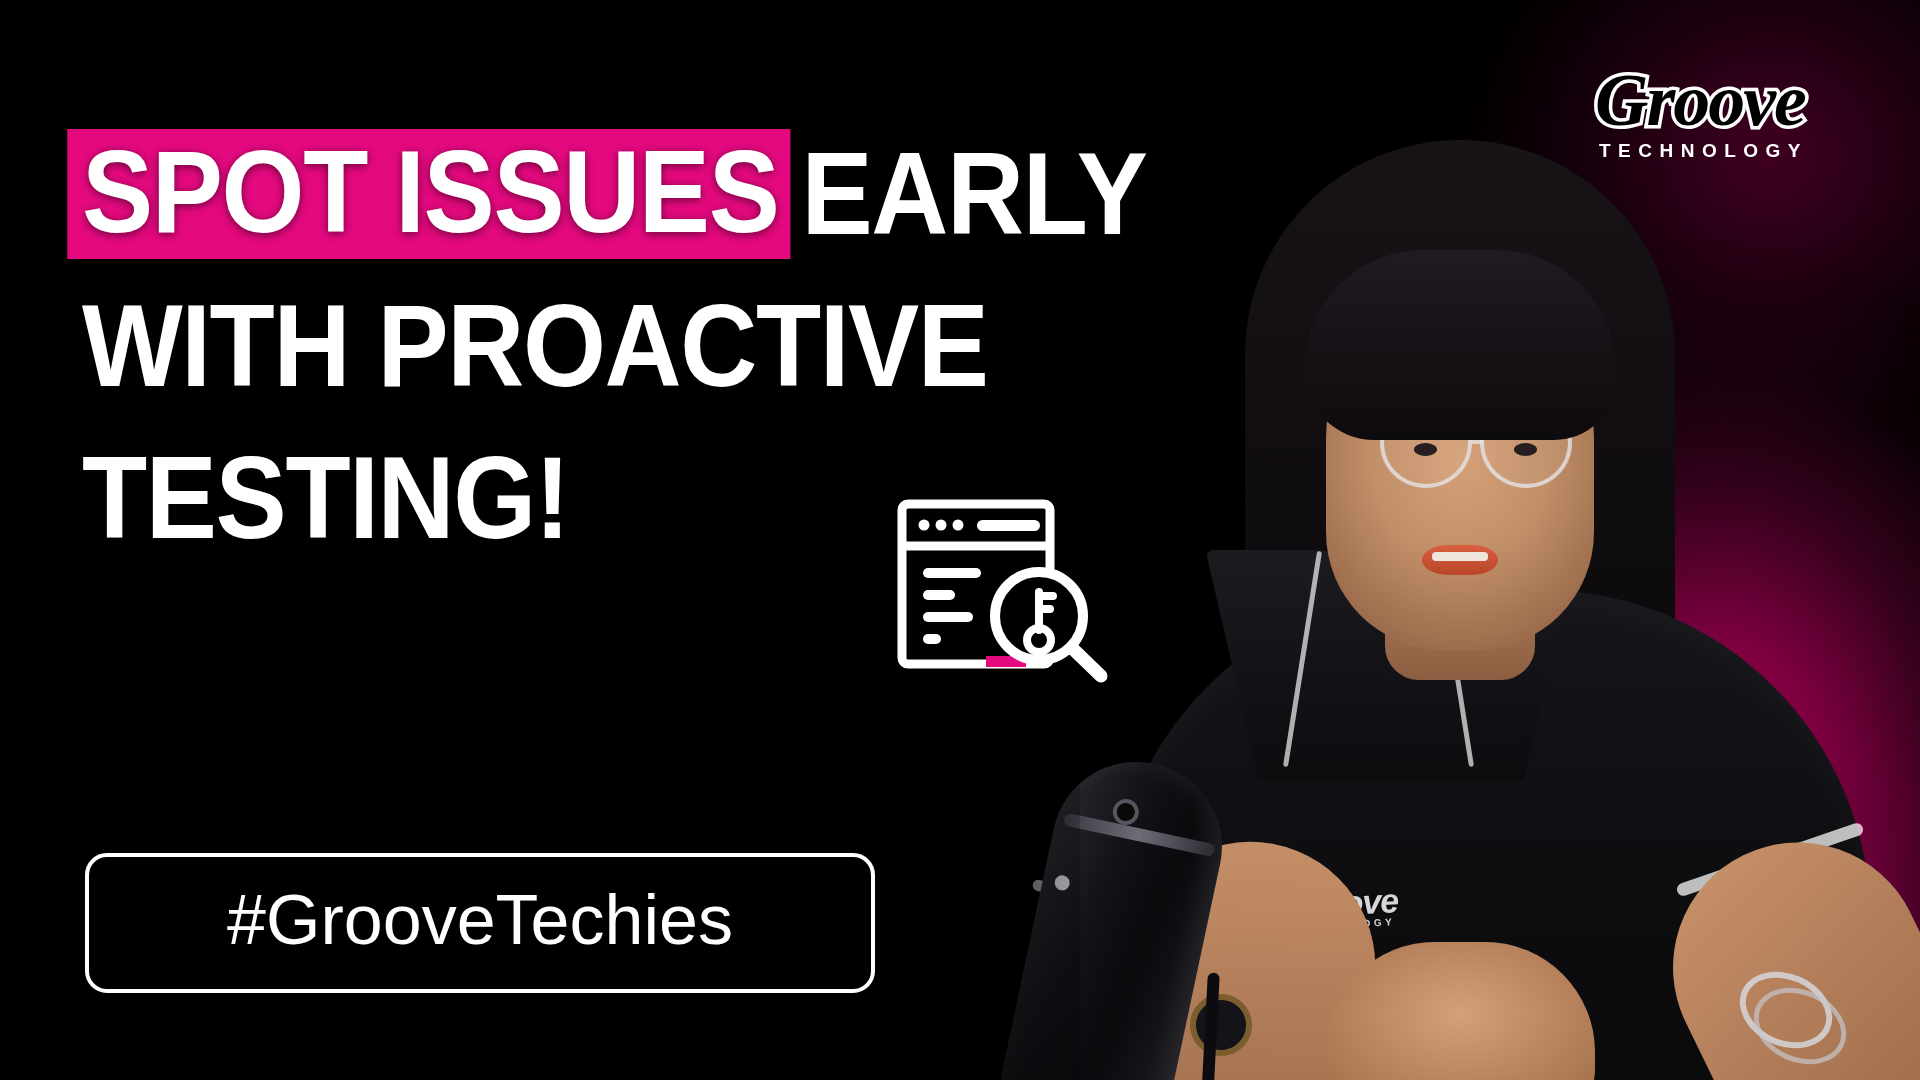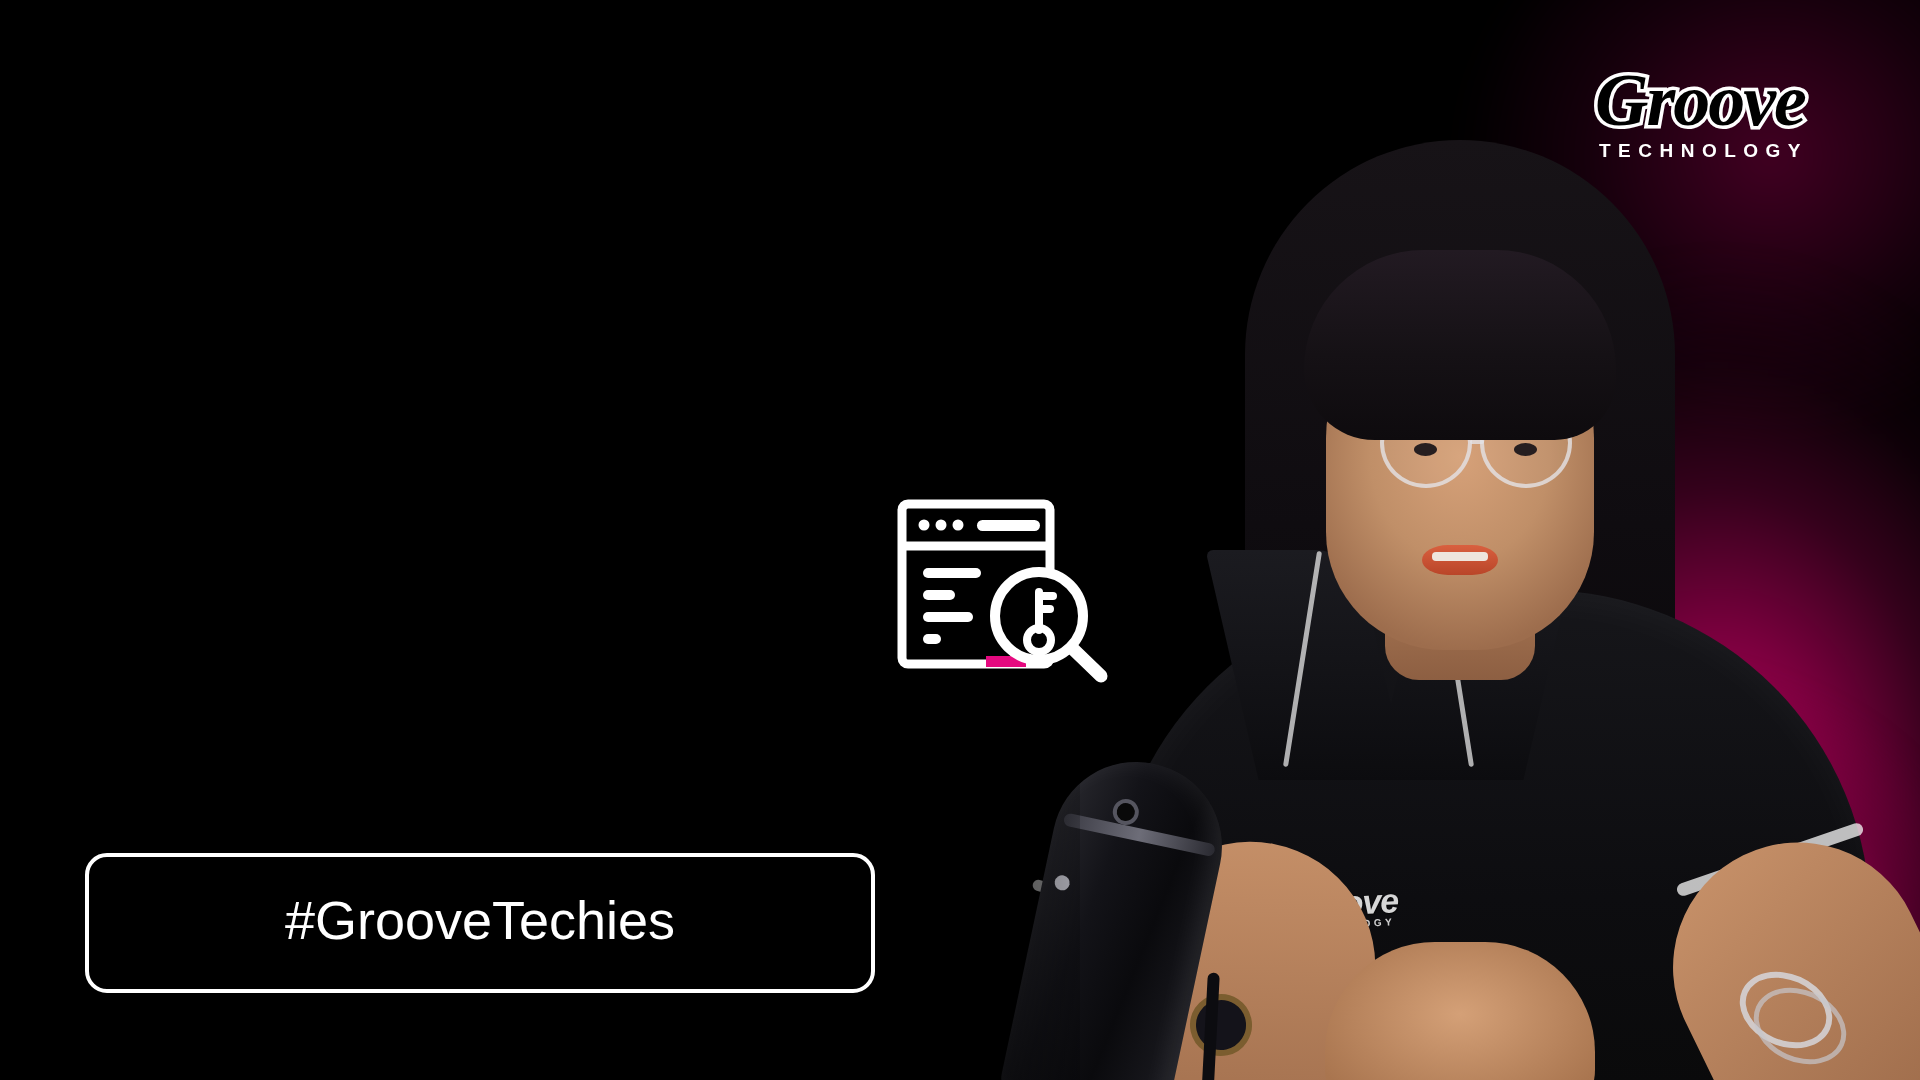--- a/index.html
+++ b/index.html
@@ -271,21 +271,21 @@
     position:absolute; left:85px; top:853px;
     width:790px; height:140px;
     border:4px solid #ffffff;
     border-radius:22px;
     background:rgba(0,0,0,0.55);
     display:flex; align-items:center; justify-content:center;
     z-index:35;
   }
   .hashtag-text {
     font-family:"Liberation Sans", sans-serif;
-    font-size:54px; font-weight:400; color:#ffffff;
+    font-size:70px; font-weight:400; color:#ffffff;
     letter-spacing:0px; line-height:1;
     transform:translateY(-3px);
   }
 </style>
 </head>
 <body>
 
 <div id="stage">
 
   <div class="bg-base"></div>
@@ -330,20 +330,28 @@
       <div class="mic-body"></div>
       <div class="mic-band"></div>
       <div class="mic-knob"></div>
       <div class="mic-dot"></div>
       <div class="mic-cable"></div>
     </div>
   </div>
 
   <div class="vignette-left"></div>
 
+  <div class="headline">
+    <div class="hl-line hl-line--1">
+      <span class="hl-mark">SPOT ISSUES</span>
+      <span class="hl-rest">EARLY</span>
+    </div>
+    <div class="hl-line">WITH PROACTIVE</div>
+    <div class="hl-line">TESTING!</div>
+  </div>
 
   <div class="feature-icon">
     <svg viewBox="0 0 228 194" width="228" height="194" fill="none" xmlns="http://www.w3.org/2000/svg">
 
       <rect x="6" y="8" width="148" height="160" rx="6" stroke="#ffffff" stroke-width="9"></rect>
 
       <line x1="10" y1="50" x2="150" y2="50" stroke="#ffffff" stroke-width="9"></line>
 
       <circle cx="28" cy="29" r="5.5" fill="#ffffff"></circle>
       <circle cx="45" cy="29" r="5.5" fill="#ffffff"></circle>

